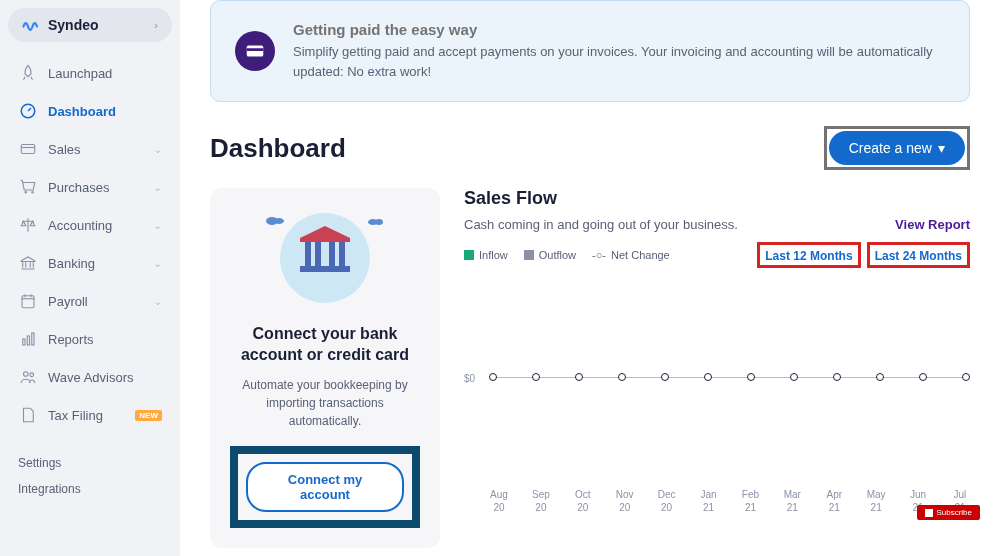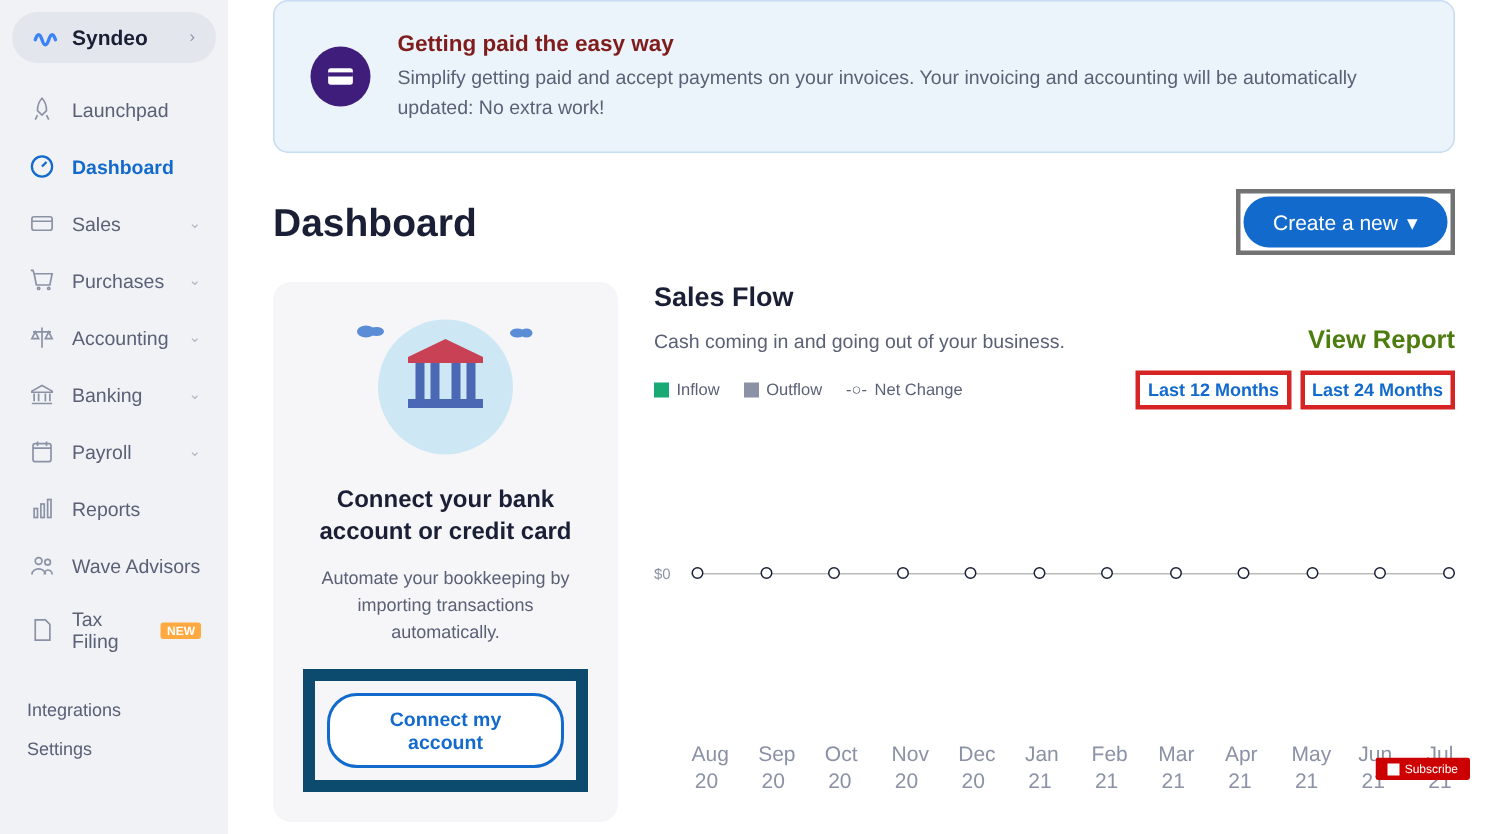--- a/index.html
+++ b/index.html
@@ -1,18 +1,18 @@
 <!DOCTYPE html>
 <html><head>
   <meta charset="utf-8">
   <style>
     * { margin: 0; padding: 0; box-sizing: border-box; }
     body { font-family: -apple-system, BlinkMacSystemFont, 'Segoe UI', sans-serif; background: #f8f9fa; width: 1000px; height: 556px; overflow: hidden; display: flex; }
     
-    .sidebar { width: 152px; background: #f0f2f5; height: 100%; flex-shrink: 0; display: flex; flex-direction: column; }
+    .sidebar { width: 180px; background: #f0f2f5; height: 100%; flex-shrink: 0; display: flex; flex-direction: column; }
     .workspace-selector { margin: 8px 8px 12px 8px; background: #e3e7ed; border-radius: 20px; padding: 8px 14px; display: flex; align-items: center; cursor: pointer; }
     .workspace-logo { width: 18px; height: 18px; margin-right: 8px; display: flex; align-items: center; }
     .workspace-name { flex: 1; font-weight: 600; font-size: 14px; color: #1a1f36; }
     .workspace-chevron { color: #8b92a6; font-size: 11px; }
     
     .nav-list { list-style: none; padding: 0 8px; }
     .nav-item { display: flex; align-items: center; padding: 9px 10px; font-size: 13px; color: #5a6176; cursor: pointer; border-radius: 4px; justify-content: space-between; }
     .nav-item.active { color: #136acd; font-weight: 600; }
     .nav-icon { width: 20px; height: 20px; margin-right: 10px; display: flex; align-items: center; justify-content: center; color: #8b92a6; }
     .nav-item.active .nav-icon { color: #136acd; }
@@ -21,21 +21,21 @@
     .nav-badge { background: #ffa940; color: #fff; font-size: 8px; padding: 1px 4px; border-radius: 2px; font-weight: 700; margin-left: 6px; }
     
     .sidebar-footer { margin-top: 16px; padding: 0 18px; }
     .footer-link { display: block; font-size: 12px; color: #5a6176; padding: 6px 0; cursor: pointer; }
     
     .content { flex: 1; padding: 0 30px; overflow-y: auto; background: #fff; }
     
     .banner { background: #ecf4fb; border: 1px solid #c5dcf2; border-radius: 10px; padding: 20px 24px; margin-top: 0; display: flex; align-items: center; }
     .banner-icon { width: 40px; height: 40px; border-radius: 50%; background: #3f1e7b; display: flex; align-items: center; justify-content: center; margin-right: 18px; flex-shrink: 0; }
     .banner-text { flex: 1; }
-    .banner-title { color: #7f1d1d; font-weight: 600; font-size: 15px; margin-bottom: 4px; }
+    .banner-title { color: #737373; font-weight: 600; font-size: 15px; margin-bottom: 4px; }
     .banner-desc { color: #5a6176; font-size: 13px; line-height: 1.5; }
     .banner-btn { border: 2px solid #136acd; background: #fff; color: #136acd; border-radius: 20px; padding: 8px 16px; font-size: 13px; font-weight: 600; cursor: pointer; align-self: flex-end; margin-top: 10px; }
     .banner-actions { display: flex; flex-direction: column; justify-content: flex-end; }
     
     .page-header { display: flex; align-items: center; justify-content: space-between; margin: 24px 0 18px 0; }
     .page-title { font-size: 26px; font-weight: 700; color: #1a1f36; }
     .create-btn-wrap { border: 3px solid #737373; padding: 2px; }
     .create-btn { background: #136acd; color: #fff; border: none; border-radius: 20px; padding: 9px 20px; font-size: 14px; font-weight: 500; cursor: pointer; display: flex; align-items: center; gap: 6px; }
     
     .two-col { display: flex; gap: 24px; }
@@ -46,35 +46,35 @@
     .ill-bank { position: absolute; left: 40px; top: 18px; width: 60px; height: 50px; }
     .card-title { font-size: 16px; font-weight: 700; color: #1a1f36; margin-bottom: 10px; line-height: 1.3; }
     .card-desc { font-size: 12px; color: #5a6176; line-height: 1.5; margin-bottom: 16px; }
     .card-btn-wrap { border: 8px solid #0c4a6e; display: inline-block; padding: 8px; }
     .card-btn { border: 2px solid #136acd; background: #fff; color: #136acd; border-radius: 20px; padding: 8px 16px; font-size: 13px; font-weight: 600; cursor: pointer; }
     
     .cashflow { flex: 1; }
     .cf-title { font-size: 18px; font-weight: 700; color: #1a1f36; margin-bottom: 8px; }
     .cf-row { display: flex; align-items: center; justify-content: space-between; margin-bottom: 10px; }
     .cf-desc { font-size: 13px; color: #5a6176; }
-    .cf-link { font-size: 17px; color: #4d7c0f; font-weight: 600; cursor: pointer; text-align: right; }
+    .cf-link { font-size: 13px; color: #4c1d95; font-weight: 600; cursor: pointer; text-align: right; }
     .cf-legend { display: flex; gap: 16px; align-items: center; }
     .legend-item { display: flex; align-items: center; gap: 5px; font-size: 11px; color: #5a6176; }
     .leg-box { width: 10px; height: 10px; }
     .cf-periods { display: flex; gap: 6px; }
     .period-btn-wrap { border: 3px solid #d62424; padding: 1px; }
     .period-btn { font-size: 12px; font-weight: 600; color: #136acd; cursor: pointer; padding: 2px 4px; }
     
     .chart { height: 150px; position: relative; margin-top: 30px; }
     .chart-axis-zero { position: absolute; left: 0; top: 75px; font-size: 10px; color: #8b92a6; }
     .chart-line { position: absolute; left: 25px; right: 0; top: 79px; height: 1px; background: #bbb; }
     .chart-points { position: absolute; left: 25px; right: 0; top: 75px; display: flex; justify-content: space-between; }
     .chart-point { width: 8px; height: 8px; border: 1.5px solid #1a1f36; background: #fff; border-radius: 50%; }
     .chart-xlabels { position: absolute; left: 25px; right: 0; top: 190px; display: flex; justify-content: space-between; }
-    .xlabel { font-size: 14px; color: #8b92a6; text-align: center; width: 20px; line-height: 1.3; }
+    .xlabel { font-size: 10px; color: #8b92a6; text-align: center; width: 20px; line-height: 1.3; }
     
     .section-title { font-size: 22px; font-weight: 700; color: #1a1f36; margin-top: 30px; }
     
     .subscribe-badge { position: fixed; right: 20px; bottom: 36px; background: #cc0000; color: #fff; font-size: 8px; padding: 3px 8px; border-radius: 2px; display: flex; align-items: center; gap: 3px; }
     .sub-icon { width: 8px; height: 8px; background: #fff; }
   </style>
 </head>
 <body>
 
 <nav class="sidebar">
@@ -180,22 +180,22 @@
         <svg viewBox="0 0 24 24" width="18" height="18" fill="none" stroke="currentColor" stroke-width="1.5">
             <path d="M6 3h9l4 4v14H6V3z"></path>
           </svg>
       </span>
       <span class="nav-label">Tax Filing</span>
       <span class="nav-badge">NEW</span>
     </li>
   </ul>
 
   <div class="sidebar-footer">
+    <a class="footer-link">Settings</a>
     <a class="footer-link">Integrations</a>
-    <a class="footer-link">Settings</a>
   </div>
 </nav>
 
 <main class="content">
   <div class="banner">
     <div class="banner-icon">
       <svg viewBox="0 0 24 24" width="22" height="22" fill="#fff">
           <rect x="3" y="6" width="18" height="12" rx="2"></rect>
           <rect x="3" y="9" width="18" height="3" fill="#3f1e7b"></rect>
         </svg>

